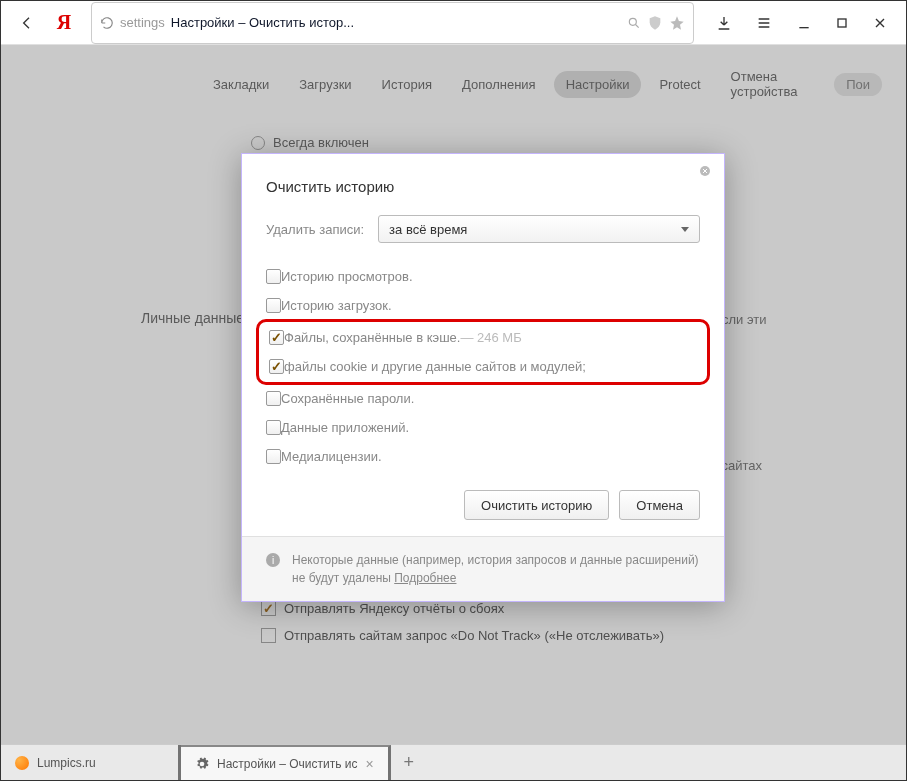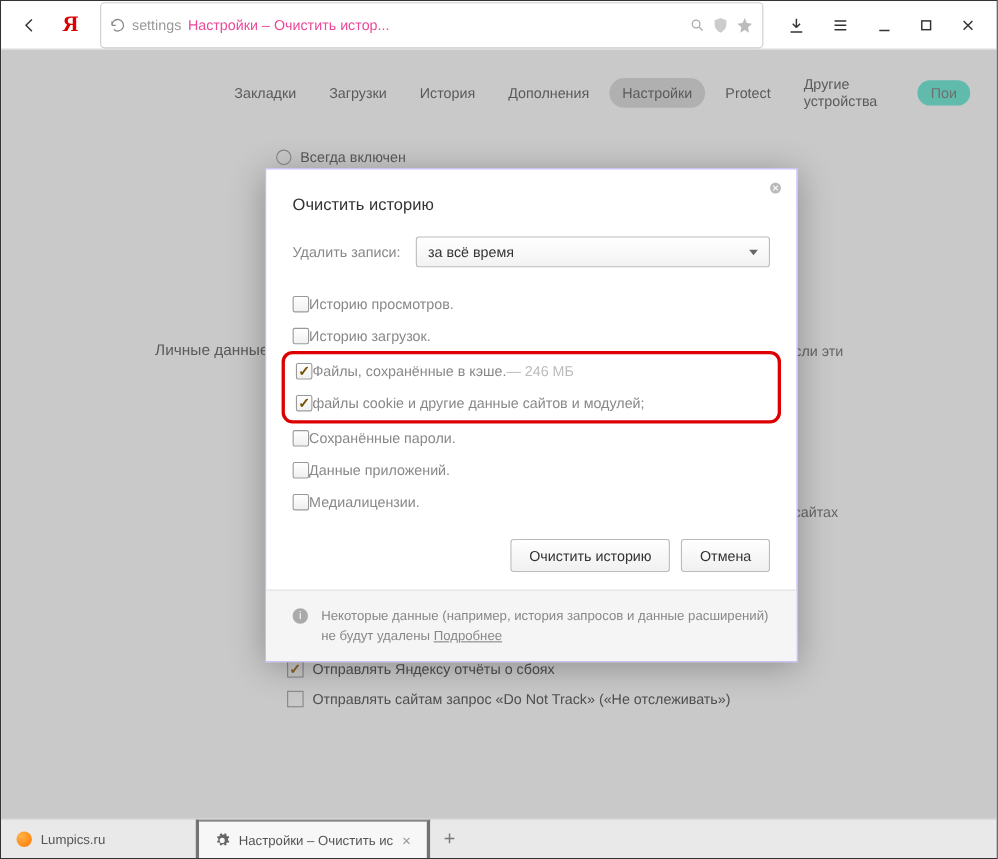--- a/index.html
+++ b/index.html
@@ -5,33 +5,33 @@
 * { box-sizing: border-box; margin: 0; padding: 0; }
 body { font-family: Arial, sans-serif; font-size: 13px; color: #333; background: #fff; width: 907px; height: 781px; overflow: hidden; position: relative; border: 1px solid #333; }
 
 
 .toolbar { height: 44px; display: flex; align-items: center; padding: 0 8px; background: #fff; border-bottom: 1px solid #e0e0e0; gap: 4px; }
 .tb-btn { width: 36px; height: 32px; display: flex; align-items: center; justify-content: center; cursor: pointer; border-radius: 3px; }
 .tb-btn svg { width: 16px; height: 16px; }
 .logo-y { font-family: Georgia, serif; font-size: 20px; font-weight: bold; color: #d00; width: 30px; text-align: center; }
 .addr { flex: 1; display: flex; align-items: center; height: 42px; border: 1px solid #ccc; border-radius: 4px; padding: 0 8px; margin: 0 8px; gap: 6px; }
 .addr-gray { color: #999; }
-.addr-text { color: #ec4899; flex: 1; white-space: nowrap; overflow: hidden; text-overflow: ellipsis; }
+.addr-text { color: #0f172a; flex: 1; white-space: nowrap; overflow: hidden; text-overflow: ellipsis; }
 .addr-icons { display: flex; gap: 6px; align-items: center; color: #aaa; }
 .window-btns { display: flex; gap: 2px; }
 
 
 .main { position: relative; height: 700px; background: #fff; }
 .overlay { position: absolute; inset: 0; background: rgba(100,100,100,0.35); }
 
 
 .nav-tabs { display: flex; align-items: center; padding: 18px 24px 0 200px; gap: 6px; font-size: 13px; color: #555; }
 .nav-tab { padding: 6px 12px; border-radius: 14px; cursor: pointer; }
 .nav-tab.active { background: #d9d9d9; }
-.search-pill { margin-left: auto; padding: 4px 12px; background: #5eead4; border-radius: 14px; color: #777; }
+.search-pill { margin-left: auto; padding: 4px 12px; background: #e5e5e5; border-radius: 14px; color: #777; }
 
 
 .bg-content { padding: 30px 24px 0 140px; color: #555; position: relative; }
 .bg-radio { display: flex; align-items: center; gap: 8px; margin-left: 110px; margin-bottom: 10px; }
 .bg-section { margin-top: 160px; }
 .bg-title { font-size: 14px; margin-bottom: 12px; }
 .bg-text { color: #666; line-height: 1.6; margin-left: 120px; }
 .bg-check { display: flex; align-items: center; gap: 8px; margin-left: 120px; margin-bottom: 12px; color: #444; }
 .bg-checkbox { width: 15px; height: 15px; border: 1px solid #999; background: #fff; display: inline-flex; align-items: center; justify-content: center; }
 .bg-checkbox.checked::after { content: "✓"; color: #a06000; font-weight: bold; font-size: 13px; }
@@ -126,21 +126,21 @@
 
 <div class="main">
 
   <div class="nav-tabs">
     <span class="nav-tab">Закладки</span>
     <span class="nav-tab">Загрузки</span>
     <span class="nav-tab">История</span>
     <span class="nav-tab">Дополнения</span>
     <span class="nav-tab active">Настройки</span>
     <span class="nav-tab">Protect</span>
-    <span class="nav-tab">Другие устройства</span>
+    <span class="nav-tab">Отмена устройства</span>
     <span class="search-pill">Пои</span>
   </div>
 
   <div class="bg-content">
     <div class="bg-radio">
       <span style="width:14px;height:14px;border:1px solid #999;border-radius:50%;display:inline-block"></span>
       <span>Всегда включен</span>
     </div>
     <div class="bg-section">
       <div style="display:flex;gap:30px;align-items:flex-start">

